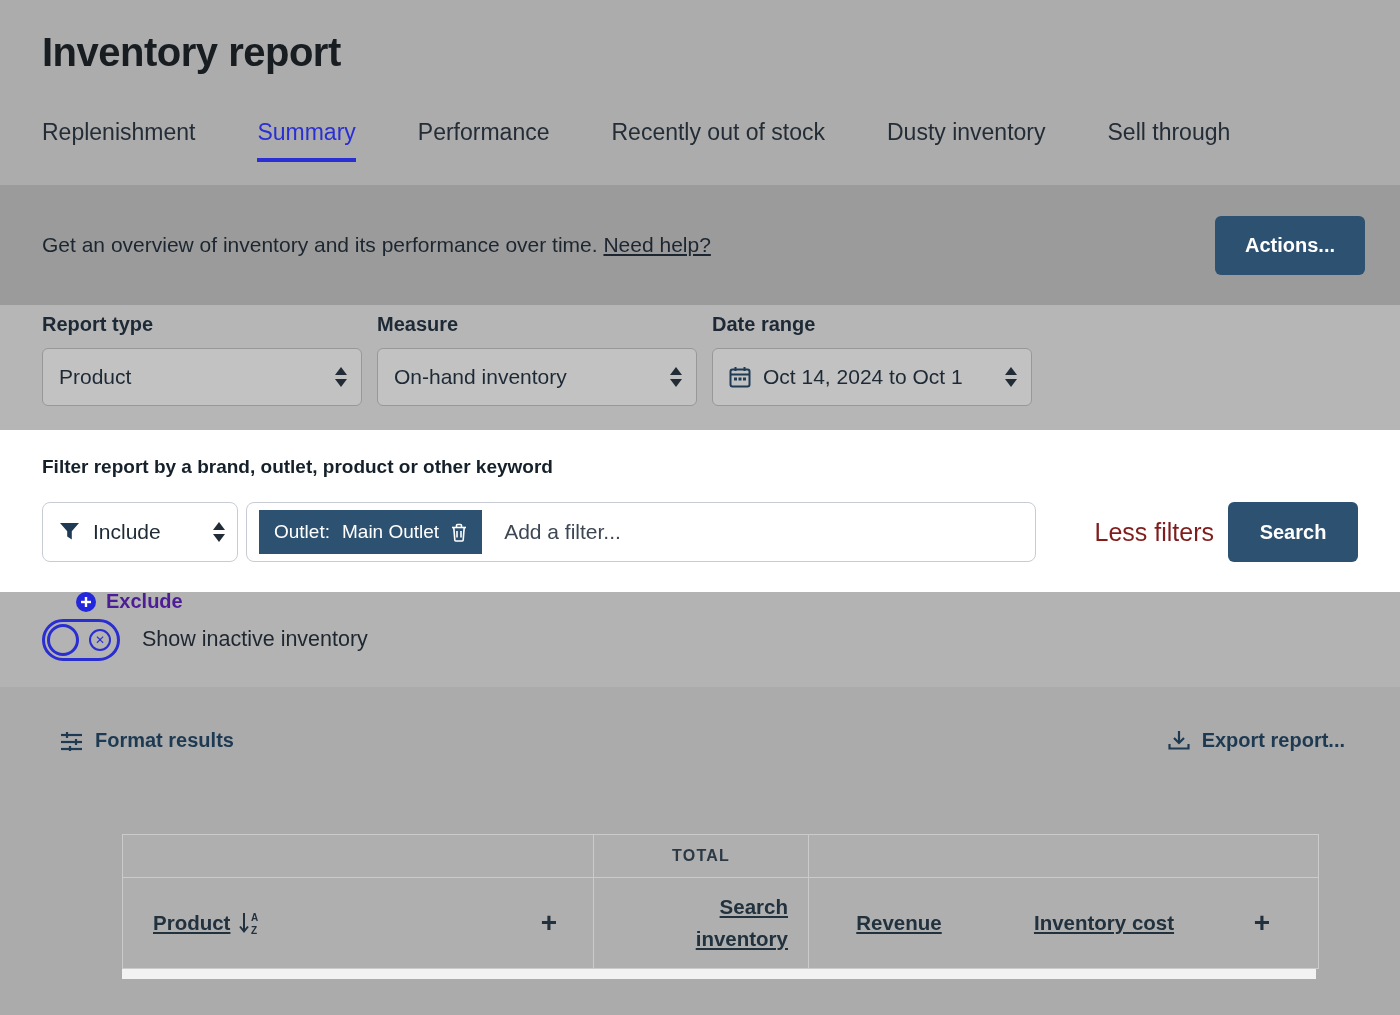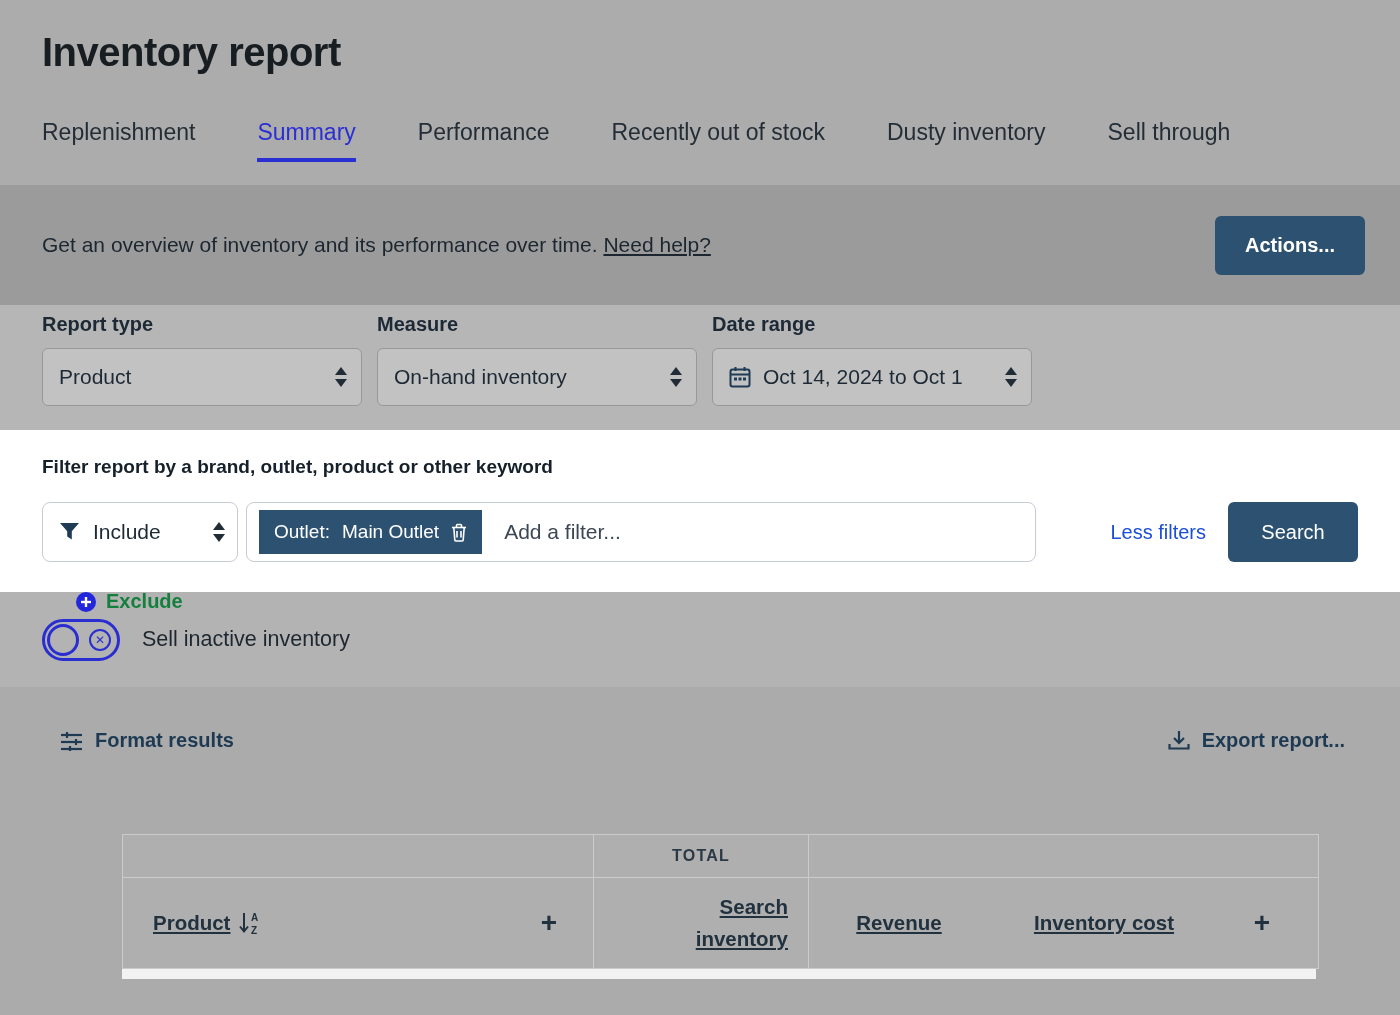--- a/index.html
+++ b/index.html
@@ -67,29 +67,29 @@
     font-size: 19px; white-space: nowrap;
   }
   .chip .chip-value { font-weight: 400; }
   .chip .trash { display: flex; cursor: pointer; }
   .add-filter-input {
     border: none; outline: none; background: transparent; flex: 1;
     margin-left: 22px; font-family: inherit; font-size: 21px; color: #333f4c;
   }
   .add-filter-input::placeholder { color: #3d4754; opacity: 1; }
   .filter-spacer { flex: 1; }
-  .less-filters { color: #1d4ed8; font-size: 20px; cursor: pointer; white-space: nowrap; }
+  .less-filters { color: #7f1d1d; font-size: 25px; cursor: pointer; white-space: nowrap; }
   .search-btn {
     width: 130px; height: 60px; background: #2d5170; color: #fff; border: none;
-    border-radius: 6px; font-family: inherit; font-size: 20px; font-weight: 400;
-    margin-left: 22px; cursor: pointer; flex: none;
+    border-radius: 6px; font-family: inherit; font-size: 20px; font-weight: 700;
+    margin-left: 14px; cursor: pointer; flex: none;
   }
   .exclude-row {
     margin: 28px 0 0 33px; display: inline-flex; align-items: center; gap: 9px;
-    color: #15803d; font-size: 20px; font-weight: 700; cursor: pointer;
+    color: #4c1d95; font-size: 20px; font-weight: 700; cursor: pointer;
   }
 
   
   .toggle-band { height: 95px; background: #b3b3b3; display: flex; align-items: center; gap: 22px; padding: 0 42px; }
   .toggle {
     position: relative; width: 78px; height: 42px; border: 3px solid #2a2dd0;
     border-radius: 22px; flex: none; cursor: pointer;
   }
   .toggle .knob {
     position: absolute; left: 2px; top: 2px; width: 32px; height: 32px;
@@ -246,21 +246,21 @@
       </span>
       <span>Exclude</span>
     </div>
   </div>
 
   <div class="toggle-band">
     <div class="toggle">
       <span class="knob"></span>
       <span class="off-x">✕</span>
     </div>
-    <span class="toggle-label">Sell inactive inventory</span>
+    <span class="toggle-label">Show inactive inventory</span>
   </div>
 
   <div class="results-section">
     <div class="format-row">
       <div class="tool-link">
         <span>
           <svg width="23" height="20" viewBox="0 0 23 20" stroke="#1e3a52" stroke-width="2.2" fill="none">
             <line x1="1" y1="4" x2="22" y2="4"></line>
             <line x1="1" y1="11" x2="22" y2="11"></line>
             <line x1="1" y1="18" x2="22" y2="18"></line>

